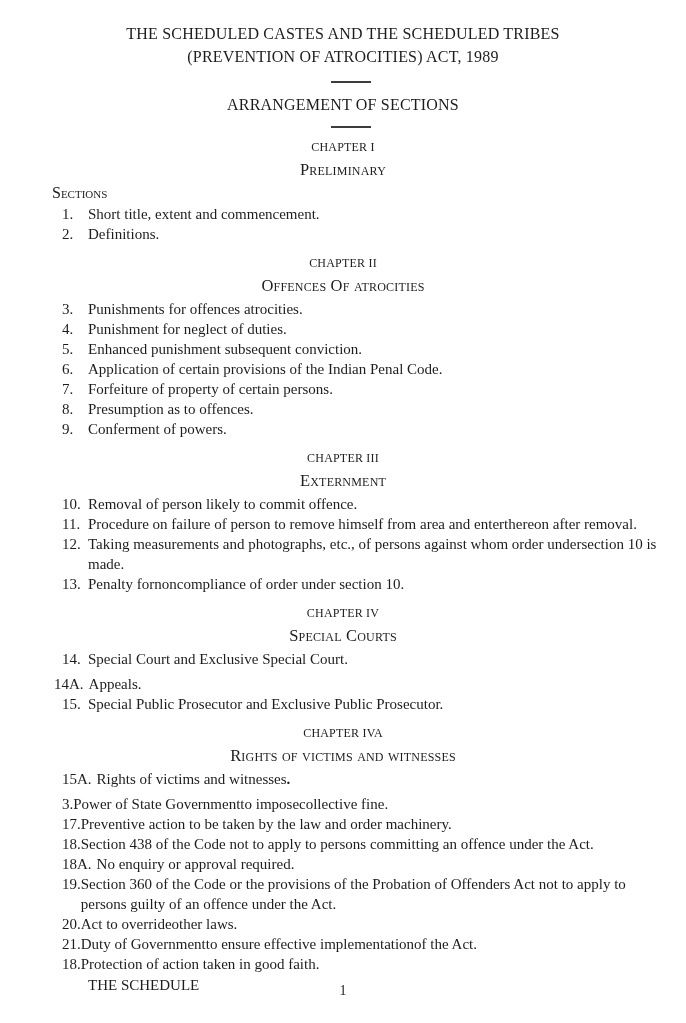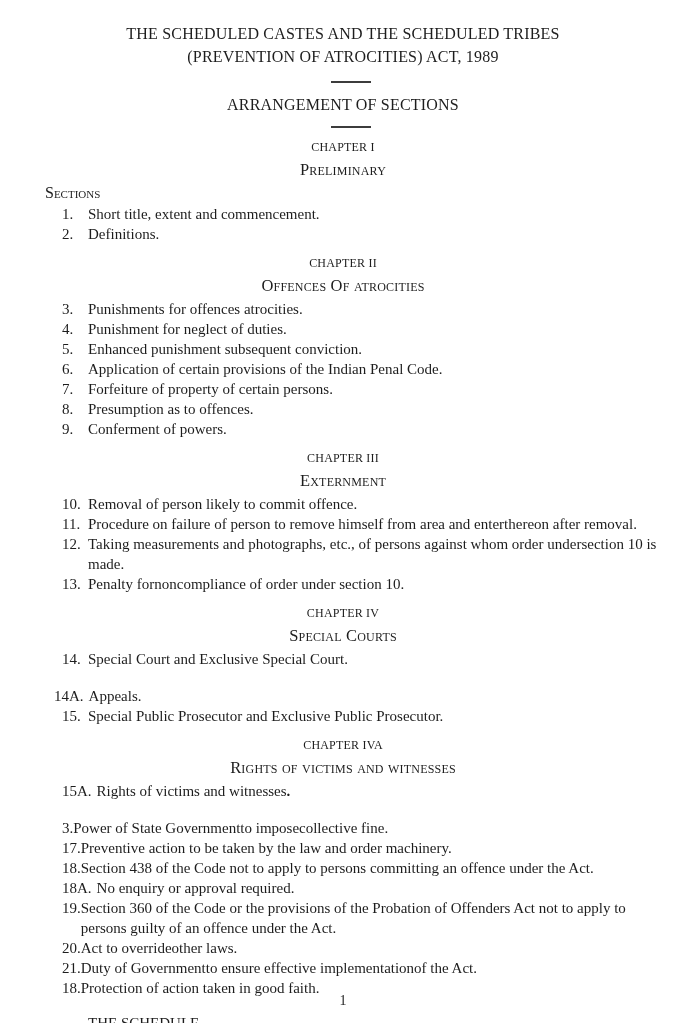--- a/index.html
+++ b/index.html
@@ -7,33 +7,33 @@
     width:686px;min-height:1023px;background:#ffffff;position:relative;
     box-sizing:border-box;padding:22px 20px 0 36px;
     font-family:"Liberation Serif","DejaVu Serif",serif;color:#1d1d1d;
   }
   .title{text-align:center;font-size:16px;line-height:23px;letter-spacing:.2px;padding-right:16px;}
   .divider{width:40px;border-top:2px solid #3c3c3c;margin:13px auto 12px;}
   .divider.second{margin:11px auto 8px;}
   .arrangement{text-align:center;font-size:16px;line-height:20px;letter-spacing:.2px;padding-right:16px;font-family:Liberation Serif, serif;}
   .chapter{text-align:center;font-size:12px;line-height:21px;margin-top:9px;margin-bottom:1px;letter-spacing:.2px;padding-right:16px;}
   .subheading{text-align:center;font-variant:small-caps;font-size:16.5px;line-height:21px;margin-bottom:3px;letter-spacing:.2px;padding-right:16px;}
-  .sections-label{font-variant:small-caps;font-size:16px;line-height:20px;margin:2px 9px 1px;}
+  .sections-label{font-variant:small-caps;font-size:16px;line-height:20px;margin:2px 16px 1px;}
   .item{display:flex;font-size:15px;line-height:20px;}
   .layout-tab{padding-left:26px;}
   .layout-tab .num{flex:0 0 26px;}
   .layout-tight{padding-left:26px;}
   .layout-tight .num{flex:0 0 auto;}
   .layout-space{padding-left:26px;}
   .layout-space .num{flex:0 0 auto;margin-right:5px;}
   .outdent{padding-left:18px;}
-  .gap-before{margin-top:17px;}
+  .gap-before{margin-top:5px;}
   .text{white-space:pre-wrap;}
   .bold-tail{font-weight:700;}
-  .schedule{padding-left:52px;font-size:15px;line-height:20px;margin-top:15px;}
+  .schedule{padding-left:52px;font-size:15px;line-height:20px;margin-top:1px;}
   .page-number{position:absolute;left:0;right:0;bottom:24px;text-align:center;font-size:14px;}
 </style>
 </head>
 <body>
 
 <div class="page">
   <div class="title">
     <div>THE SCHEDULED CASTES AND THE SCHEDULED TRIBES</div>
     <div>(PREVENTION OF ATROCITIES) ACT, 1989</div>
   </div>

